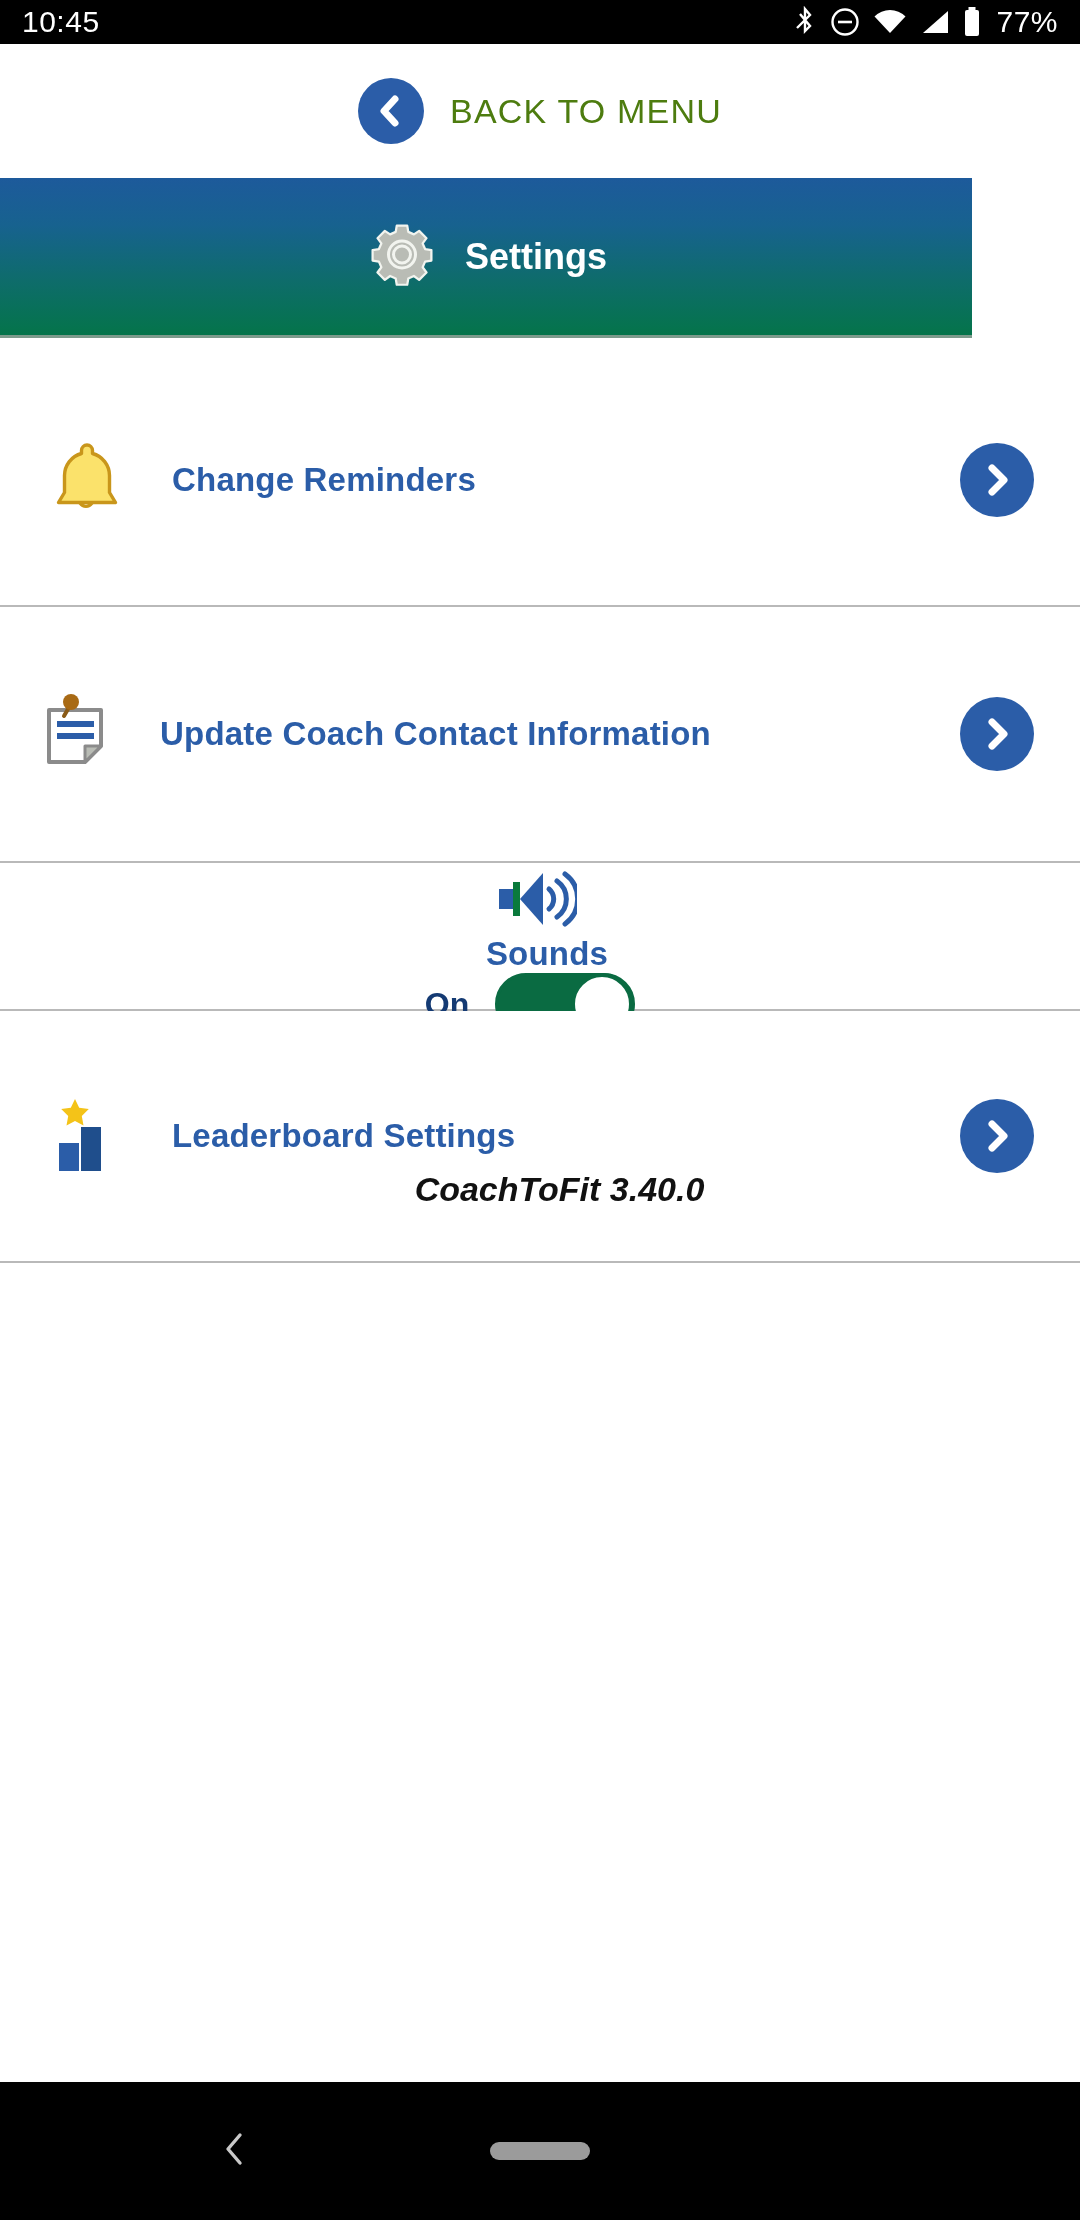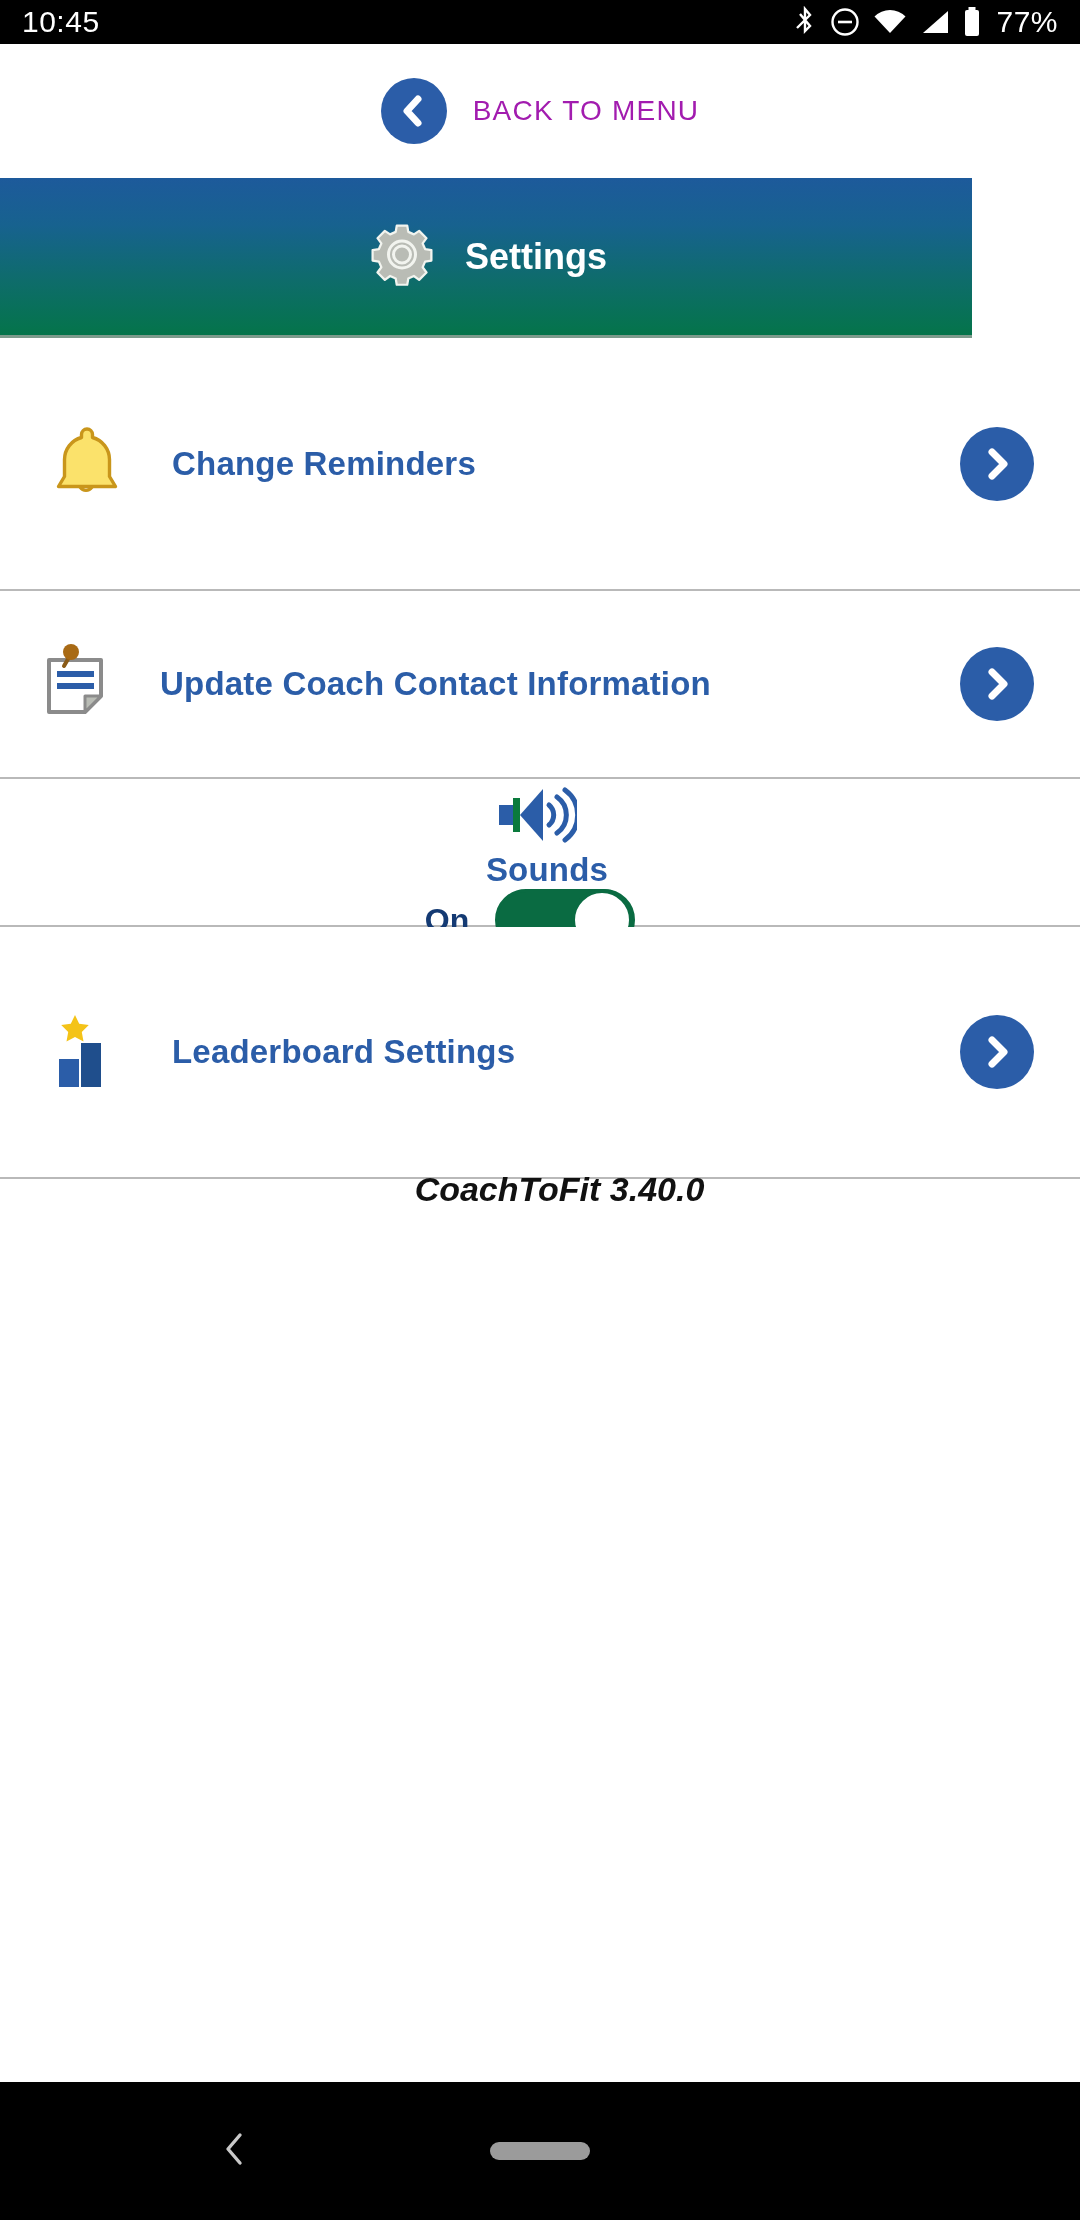--- a/index.html
+++ b/index.html
@@ -24,33 +24,33 @@
   
   .backbar{
     position:absolute; top:44px; left:0; width:1080px; height:134px;
     background:#fff; display:flex; align-items:center; justify-content:center;
     gap:26px;
   }
   .back-circle{
     width:66px; height:66px; border-radius:50%; background:#2B5DA8;
     display:flex; align-items:center; justify-content:center;
   }
-  .back-label{ font-size:28px; color:#a21caf; letter-spacing:1.2px; }
+  .back-label{ font-size:34px; color:#4d7c0f; letter-spacing:1.2px; }
 
   
   .header{
     position:absolute; top:178px; left:0; width:972px; height:160px;
     background:linear-gradient(180deg,#1D5A9B 0%,#17628F 30%,#0E6C6B 65%,#04744A 100%);
     display:flex; align-items:center; justify-content:center; gap:26px;
     border-bottom:3px solid #7d9b8c;
   }
   .header-title{ font-size:36px; font-weight:bold; color:#fff; }
 
   
-  .rows{ position:absolute; top:339px; left:0; width:1080px; }
+  .rows{ position:absolute; top:355px; left:0; width:1080px; }
   .row{
     position:relative; width:1080px; background:#fff;
     border-bottom:2px solid #b9b9b9;
     display:flex; align-items:center; padding:0 40px 0 28px;
   }
   .row-icon{
     width:118px; min-width:118px; display:flex;
     align-items:center; justify-content:center;
   }
   .row-label{
@@ -156,21 +156,21 @@
         </svg>
       </span>
       <span class="row-label">Change Reminders</span>
       <span class="chev-circle">
         <svg width="36" height="36" viewBox="0 0 36 36">
           <path d="M13 6 L25 18 L13 30" stroke="#fff" stroke-width="7" fill="none" stroke-linecap="round" stroke-linejoin="round"></path>
         </svg>
       </span>
     </div>
 
-    <div class="row" style="height:188px;padding-left:16px;">
+    <div class="row" style="height:256px;padding-left:16px;">
       <span class="row-icon">
         <svg width="76" height="84" viewBox="0 0 76 84">
           <path d="M12 18 h52 v36 l-16 16 h-36 Z" fill="#fff" stroke="#8b8b8b" stroke-width="4" stroke-linejoin="round"></path>
           <path d="M64 54 h-16 v16 Z" fill="#b9bcb5" stroke="#8b8b8b" stroke-width="3" stroke-linejoin="round"></path>
           <rect x="20" y="29" width="37" height="6" fill="#2B5DA8"></rect>
           <rect x="20" y="41" width="37" height="6" fill="#2B5DA8"></rect>
           <line x1="35" y1="10" x2="27" y2="24" stroke="#8a5a16" stroke-width="4" stroke-linecap="round"></line>
           <circle cx="34" cy="10" r="8" fill="#A86A15"></circle>
         </svg>
       </span>

